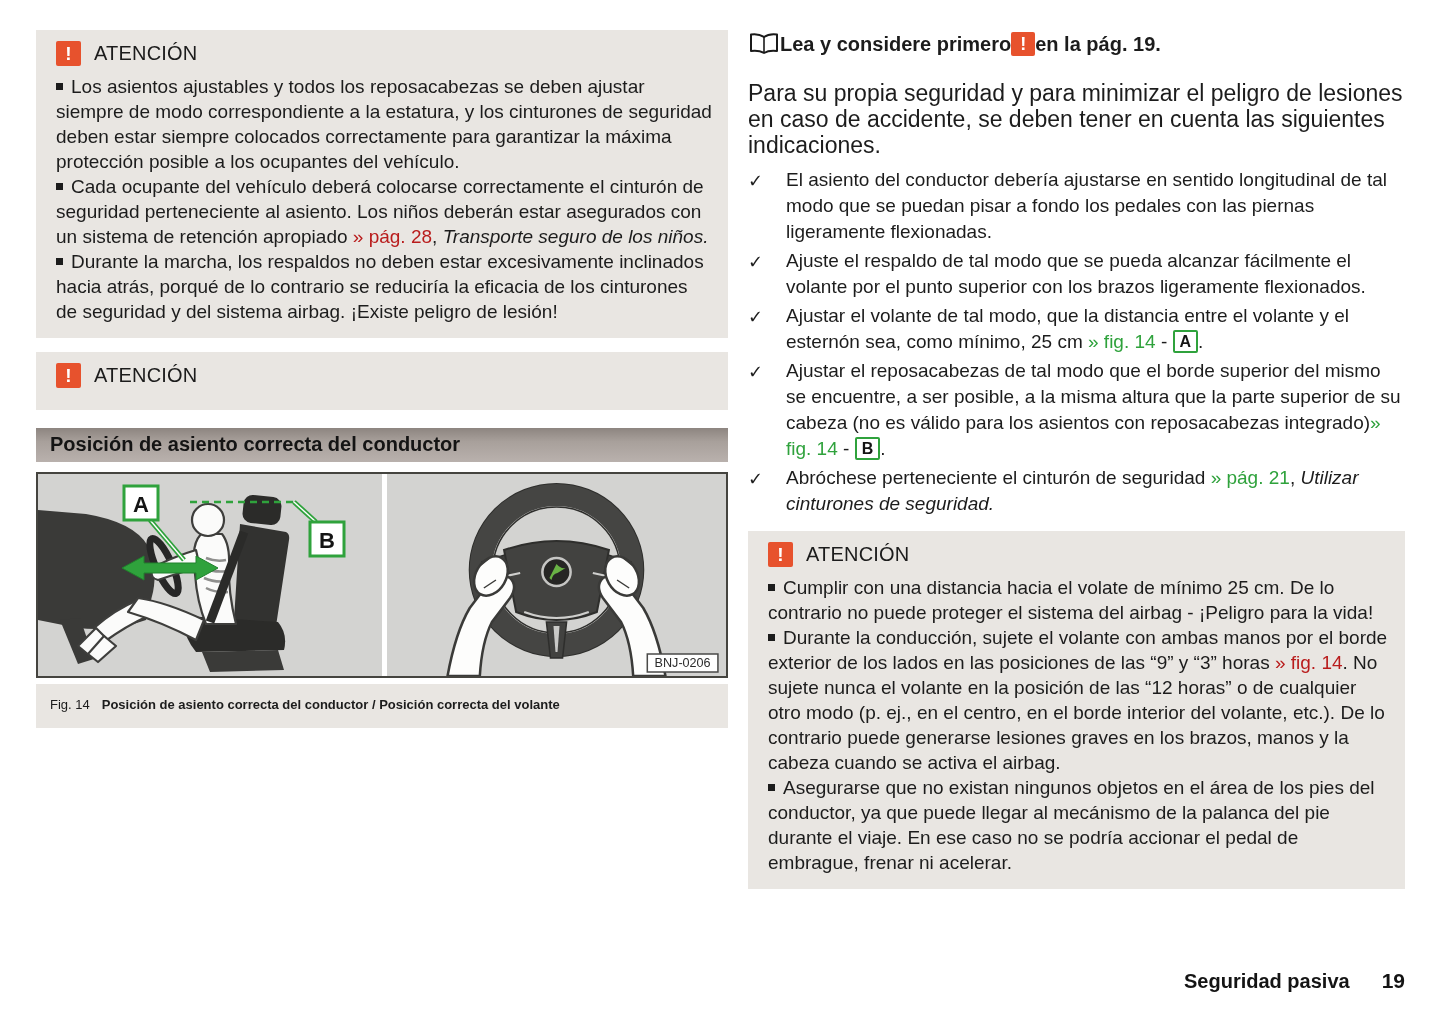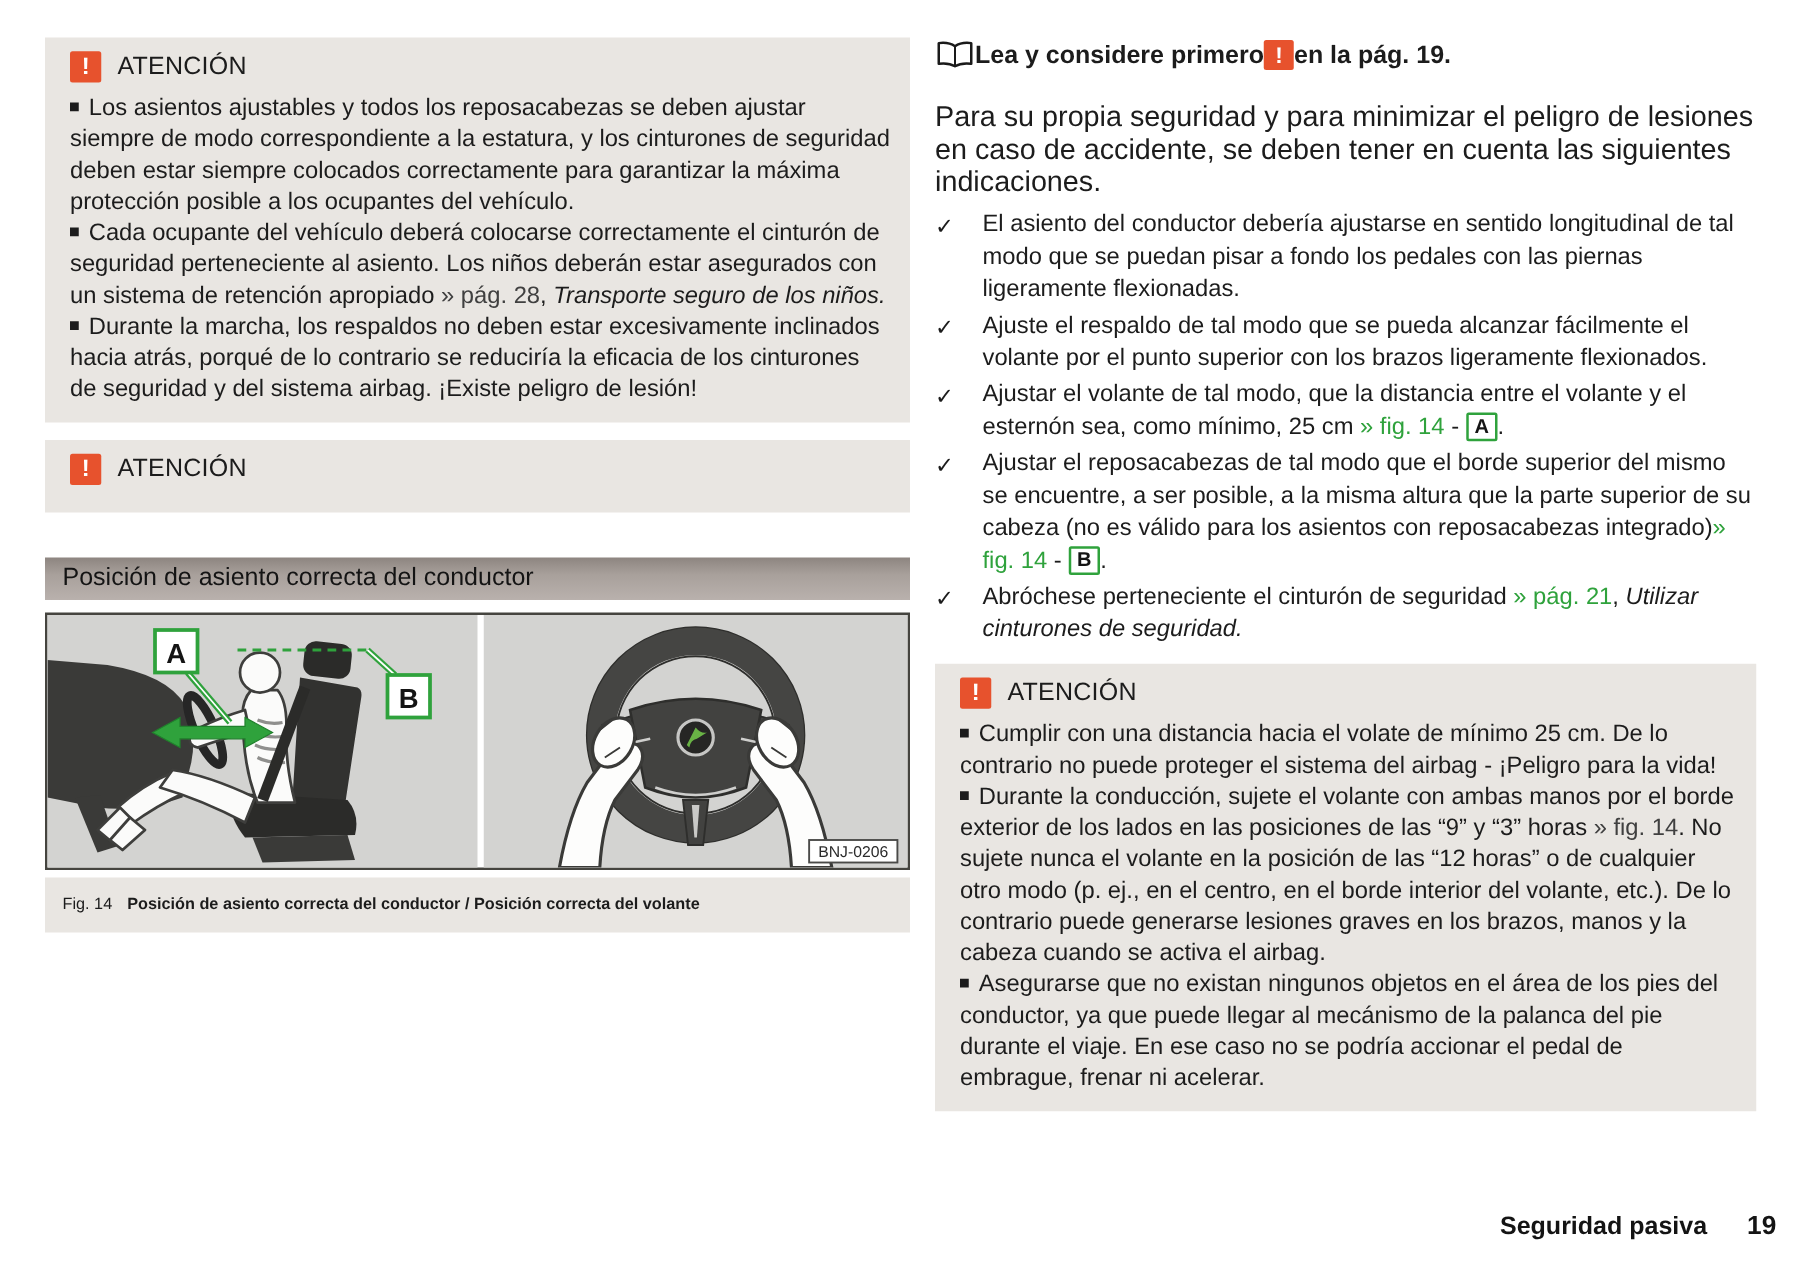--- a/index.html
+++ b/index.html
@@ -19,29 +19,29 @@
   .warn-head { display:flex; align-items:center; gap:13px; margin:2px 0 8px 0; }
   .warn-icon {
     width:25px; height:25px; flex:none; background:#e7522d; color:#fff;
     font-weight:bold; font-size:19px; display:flex; align-items:center; justify-content:center;
     border-radius:2px;
   }
   .warn-title { font-weight:normal; font-size:20px; letter-spacing:0.2px; }
   .warnbox p { margin:0; font-size:19px; line-height:25px; }
   .bullet { display:inline-block; width:7px; height:7px; background:#1c1c1c; margin-right:8px; vertical-align:3px; }
 
-  .link-o { color:#404040; }
+  .link-o { color:#b91c1c; }
   .link-g { color:#2fa23c; }
   .it { font-style:italic; }
 
   
   .section-bar {
     background:linear-gradient(180deg,#8d8580 0%,#a8a09b 40%,#b9b1ad 100%);
-    font-weight:normal; font-size:20px; padding:5px 14px 6px 14px;
-    margin:36px 0 10px 0; color:#141414;
+    font-weight:bold; font-size:20px; padding:5px 14px 6px 14px;
+    margin:18px 0 10px 0; color:#141414;
   }
 
   
   .figure { border:2px solid #45443f; background:#ffffff; display:flex; gap:5px; height:206px; }
   .panel { background:#d3d3d1; height:100%; position:relative; }
   .panel.p-left  { width:344px; flex:none; }
   .panel.p-right { flex:1; }
   .panel svg { display:block; width:100%; height:100%; }
   svg text { font-family:"Liberation Sans", sans-serif; }
 
@@ -63,21 +63,21 @@
   .checklist .li-body { flex:1; }
   .boxed {
     display:inline-block; border:2px solid #2fa23c; background:#fff; color:#141414;
     font-weight:bold; font-size:16px; line-height:17px; padding:1px 5px; border-radius:2px;
     vertical-align:1px;
   }
   .col-right .warnbox { margin-top:14px; }
 
   
   .footer {
-    position:absolute; right:24px; bottom:26px;
+    position:absolute; right:40px; bottom:26px;
     display:flex; align-items:baseline; gap:32px;
     font-weight:bold; font-size:20px; color:#141414;
   }
   .footer .pagenum { font-size:21px; }
 </style>
 </head>
 <body>
 
 <div class="content">
 

